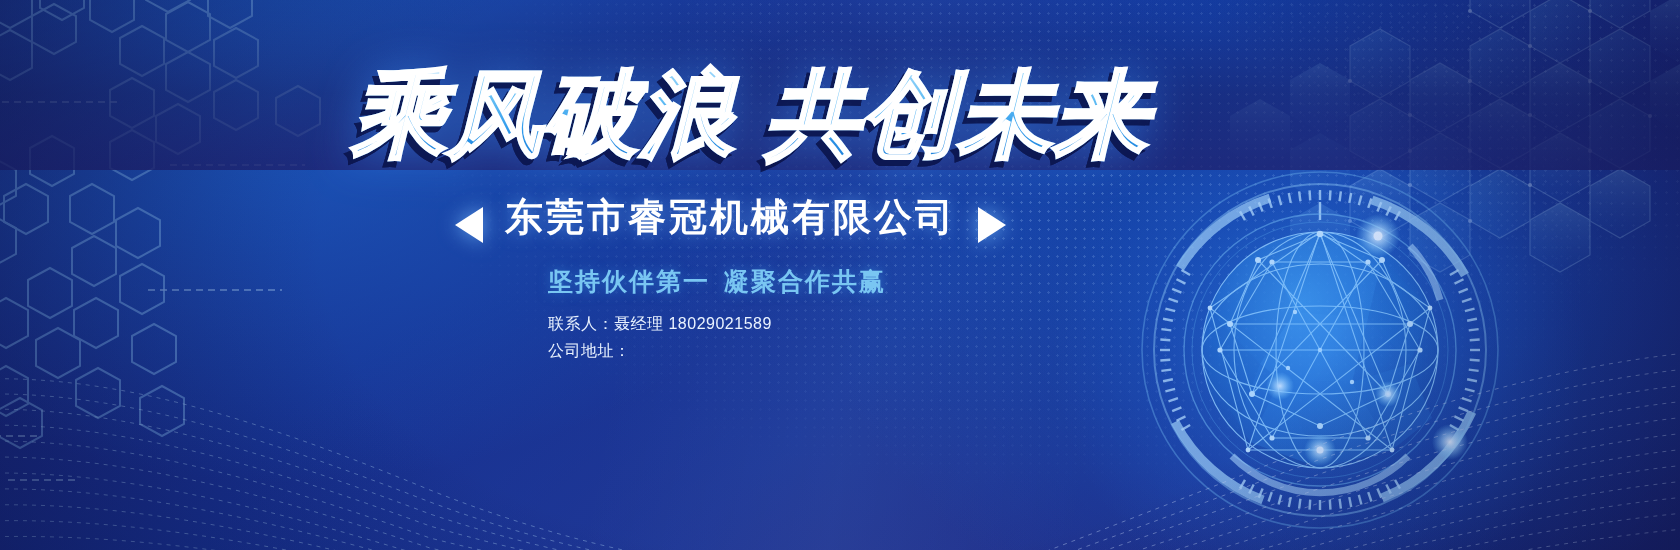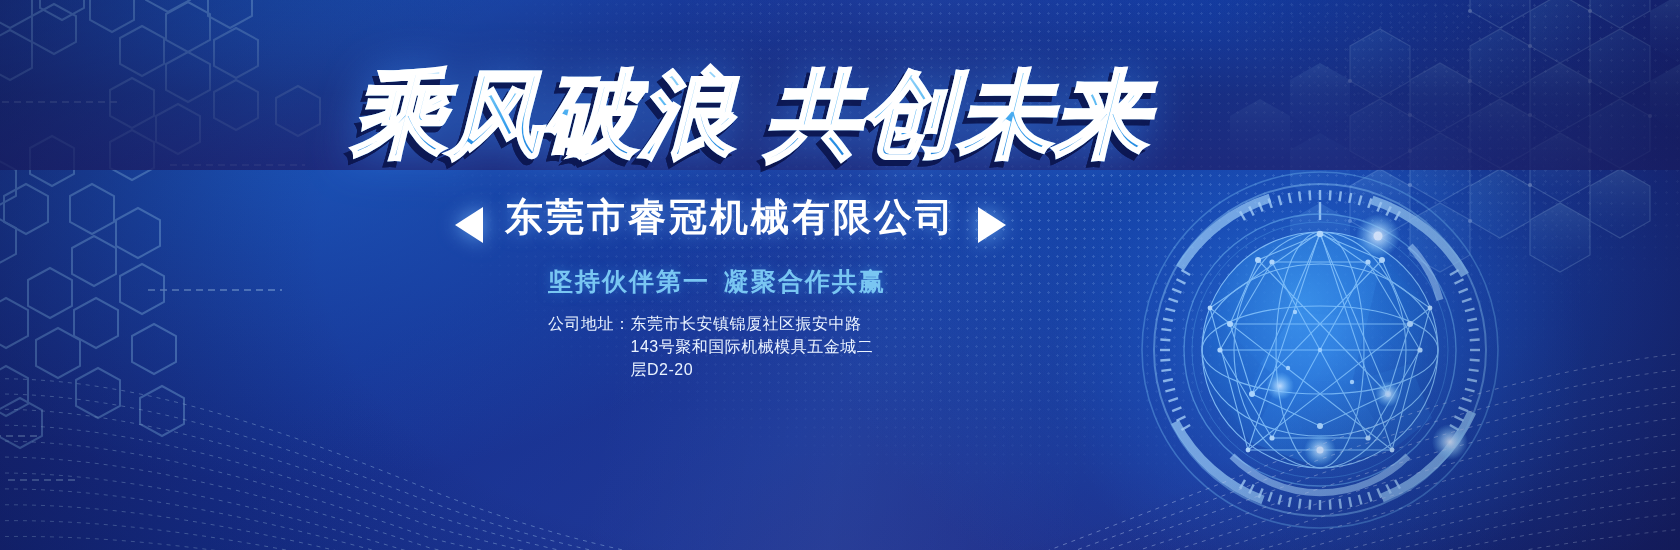--- a/index.html
+++ b/index.html
@@ -452,20 +452,20 @@
 
     <div class="company-row">
       <span class="tri tri-l"></span>
       <span class="company">东莞市睿冠机械有限公司</span>
       <span class="tri tri-r"></span>
     </div>
 
     <div class="slogan"><span>坚持伙伴第一</span><span class="sp"></span><span>凝聚合作共赢</span></div>
 
     <div class="contact">
+      <div class="line">联系人：聂经理 18029021589</div>
       <div class="addr">
         <span class="lbl">公司地址：</span>
-        <span class="val">东莞市长安镇锦厦社区振安中路143号聚和国际机械模具五金城二层D2-20</span>
       </div>
     </div>
 
   </div>
 </div>
 
 </body></html>

